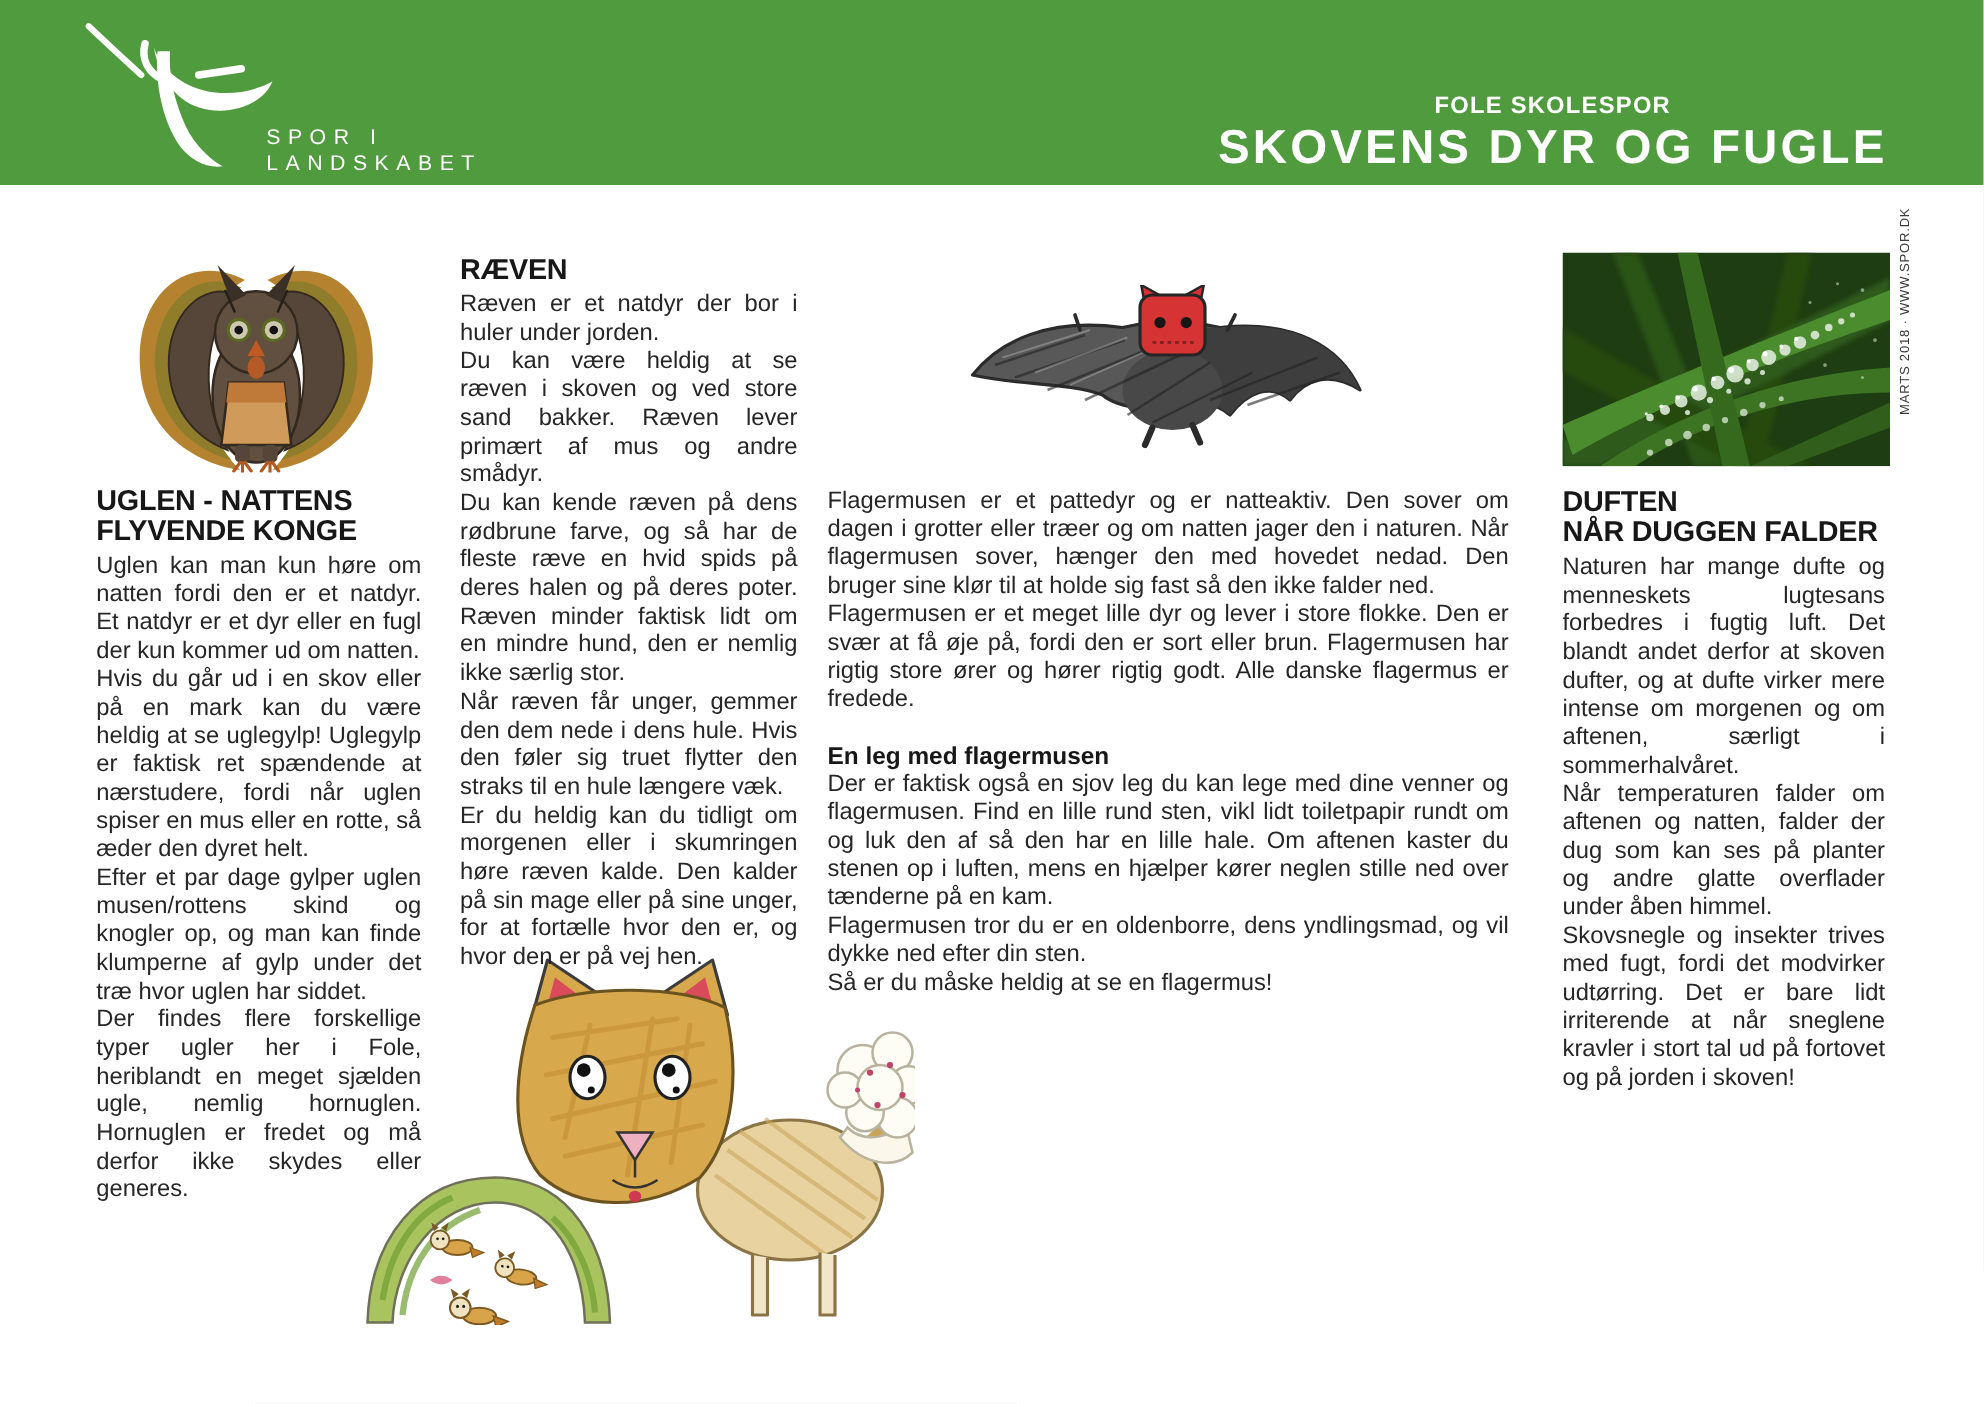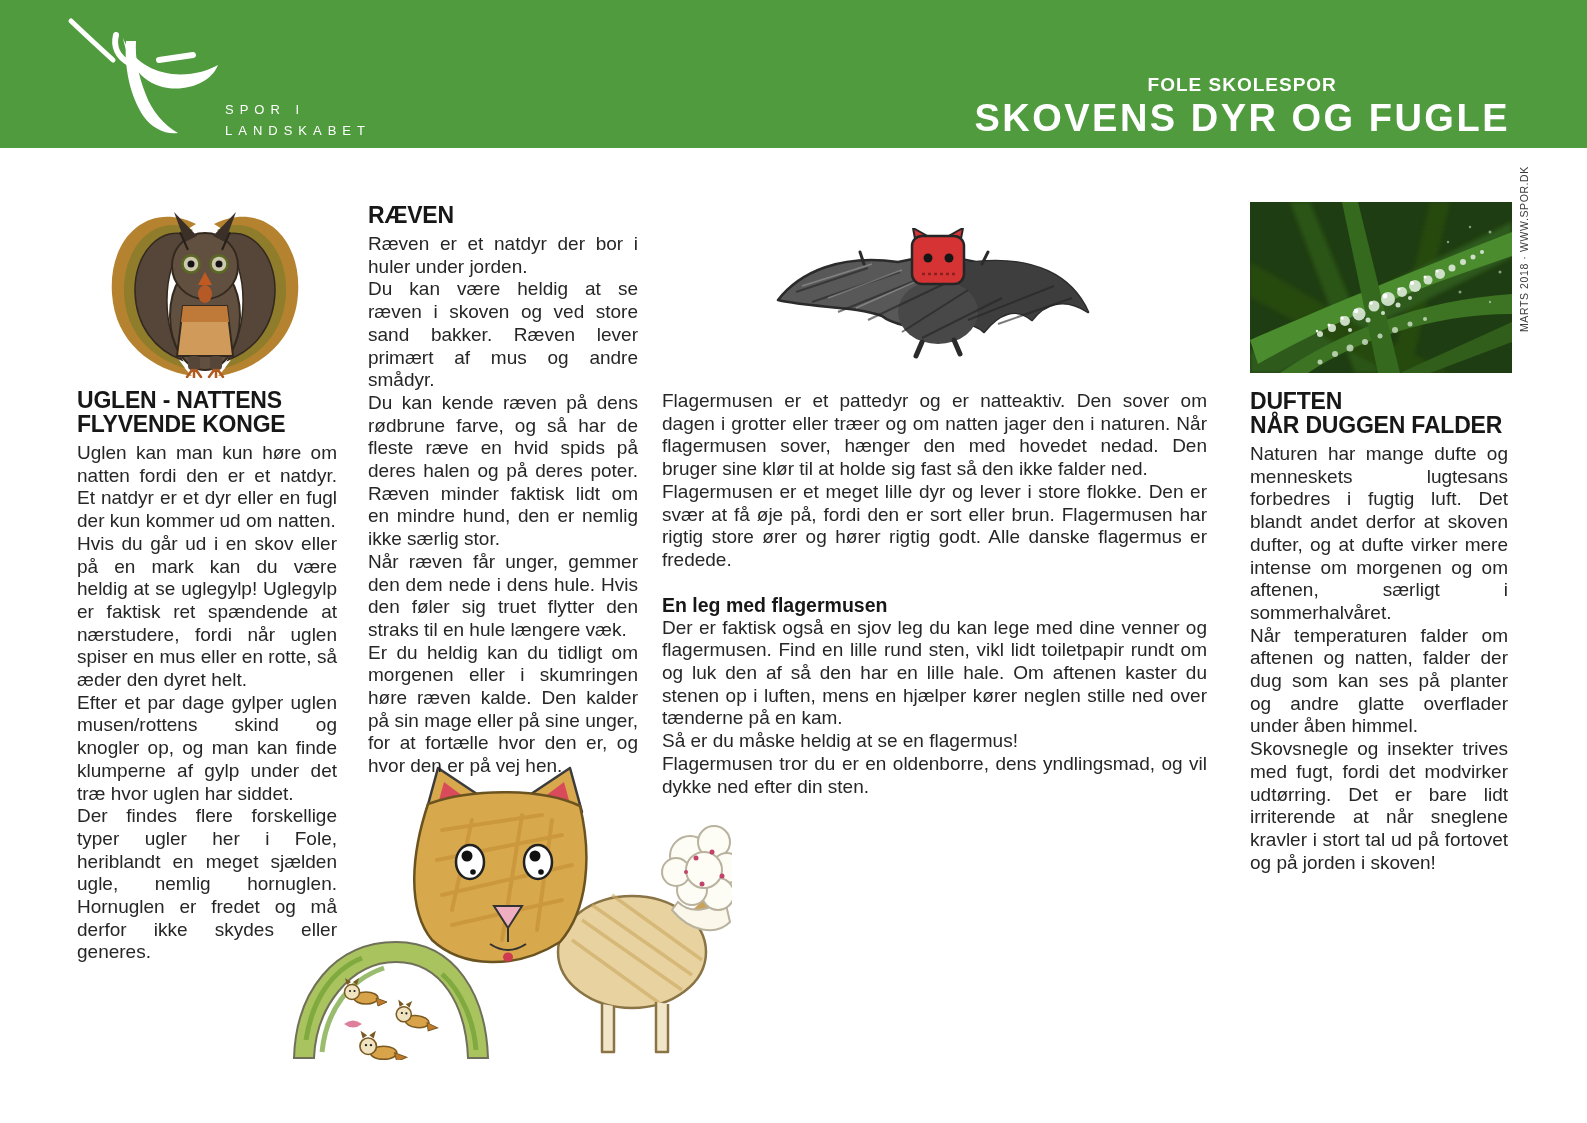--- a/index.html
+++ b/index.html
@@ -1,21 +1,21 @@
 <!DOCTYPE html>
 <html><head>
 <meta charset="utf-8">
 <style>
   html,body{margin:0;padding:0;background:#e8e8e8;}
   .page{position:relative;width:1587px;height:1123px;background:#ffffff;overflow:hidden;
         font-family:"Liberation Sans","DejaVu Sans",sans-serif;color:#242424;}
   
   .header{position:absolute;left:0;top:0;width:1587px;height:148px;background:#4F9B3E;}
   .logo-svg{position:absolute;left:40px;top:5px;width:250px;height:145px;}
-  .logo-text{position:absolute;left:225px;top:99px;color:#ffffff;font-size:13px;
+  .logo-text{position:absolute;left:213px;top:99px;color:#ffffff;font-size:17px;
              letter-spacing:6px;line-height:21px;font-weight:400;}
   .header-right{position:absolute;right:77px;top:74px;text-align:center;color:#ffffff;}
   .kicker{font-size:19px;font-weight:700;letter-spacing:1px;line-height:22px;}
   .title{font-size:38px;font-weight:700;letter-spacing:2.5px;line-height:41px;margin-top:2px;}
   
   .col{position:absolute;}
   #col1{left:77px;top:388px;width:260px;}
   #col2{left:368px;top:203px;width:270px;}
   #col3{left:662px;top:390px;width:545px;}
   #col4{left:1250px;top:389px;width:258px;}
@@ -291,22 +291,22 @@
     <p>Du kan kende ræven på dens rødbrune farve, og så har de fleste ræve en hvid spids på deres halen og på deres poter. Ræven minder faktisk lidt om en mindre hund, den er nemlig ikke særlig stor.</p>
     <p>Når ræven får unger, gemmer den dem nede i dens hule. Hvis den føler sig truet flytter den straks til en hule længere væk.</p>
     <p>Er du heldig kan du tidligt om morgenen eller i skumringen høre ræven kalde. Den kalder på sin mage eller på sine unger, for at fortælle hvor den er, og hvor den er på vej hen.</p>
   </section>
 
   <section class="col" id="col3">
     <p>Flagermusen er et pattedyr og er natteaktiv. Den sover om dagen i grotter eller træer og om natten jager den i naturen. Når flagermusen sover, hænger den med hovedet nedad. Den bruger sine klør til at holde sig fast så den ikke falder ned.</p>
     <p>Flagermusen er et meget lille dyr og lever i store flokke. Den er svær at få øje på, fordi den er sort eller brun. Flagermusen har rigtig store ører og hører rigtig godt. Alle danske flagermus er fredede.</p>
     <h3>En leg med flagermusen</h3>
     <p>Der er faktisk også en sjov leg du kan lege med dine venner og flagermusen. Find en lille rund sten, vikl lidt toiletpapir rundt om og luk den af så den har en lille hale. Om aftenen kaster du stenen op i luften, mens en hjælper kører neglen stille ned over tænderne på en kam.</p>
+    <p>Flagermusen tror du er en oldenborre, dens yndlingsmad, og vil dykke ned efter din sten.</p>
     <p>Så er du måske heldig at se en flagermus!</p>
-    <p>Flagermusen tror du er en oldenborre, dens yndlingsmad, og vil dykke ned efter din sten.</p>
   </section>
 
   <section class="col" id="col4">
     <h2>
       <span class="hline">DUFTEN</span>
       <span class="hline">NÅR DUGGEN FALDER</span>
     </h2>
     <p>Naturen har mange dufte og menneskets lugtesans forbedres i fugtig luft. Det blandt andet derfor at skoven dufter, og at dufte virker mere intense om morgenen og om aftenen, særligt i sommerhalvåret.</p>
     <p>Når temperaturen falder om aftenen og natten, falder der dug som kan ses på planter og andre glatte overflader under åben himmel.</p>
     <p>Skovsnegle og insekter trives med fugt, fordi det modvirker udtørring. Det er bare lidt irriterende at når sneglene kravler i stort tal ud på fortovet og på jorden i skoven!</p>

